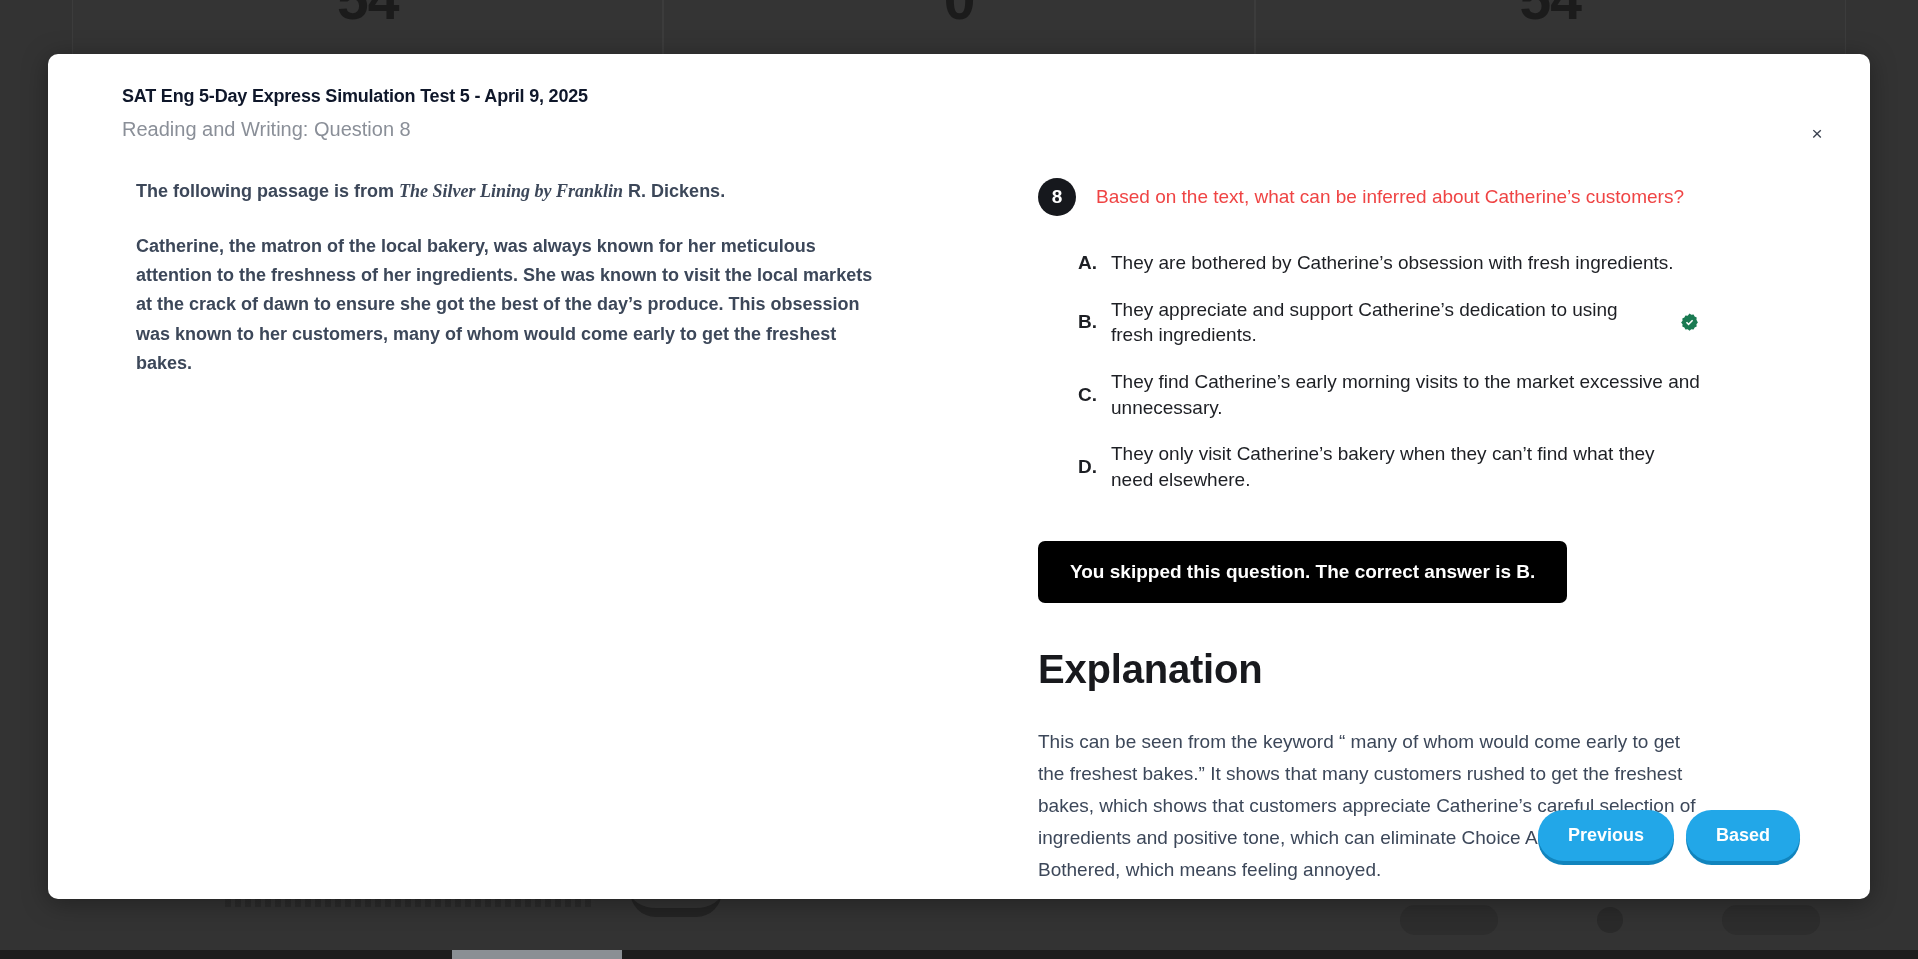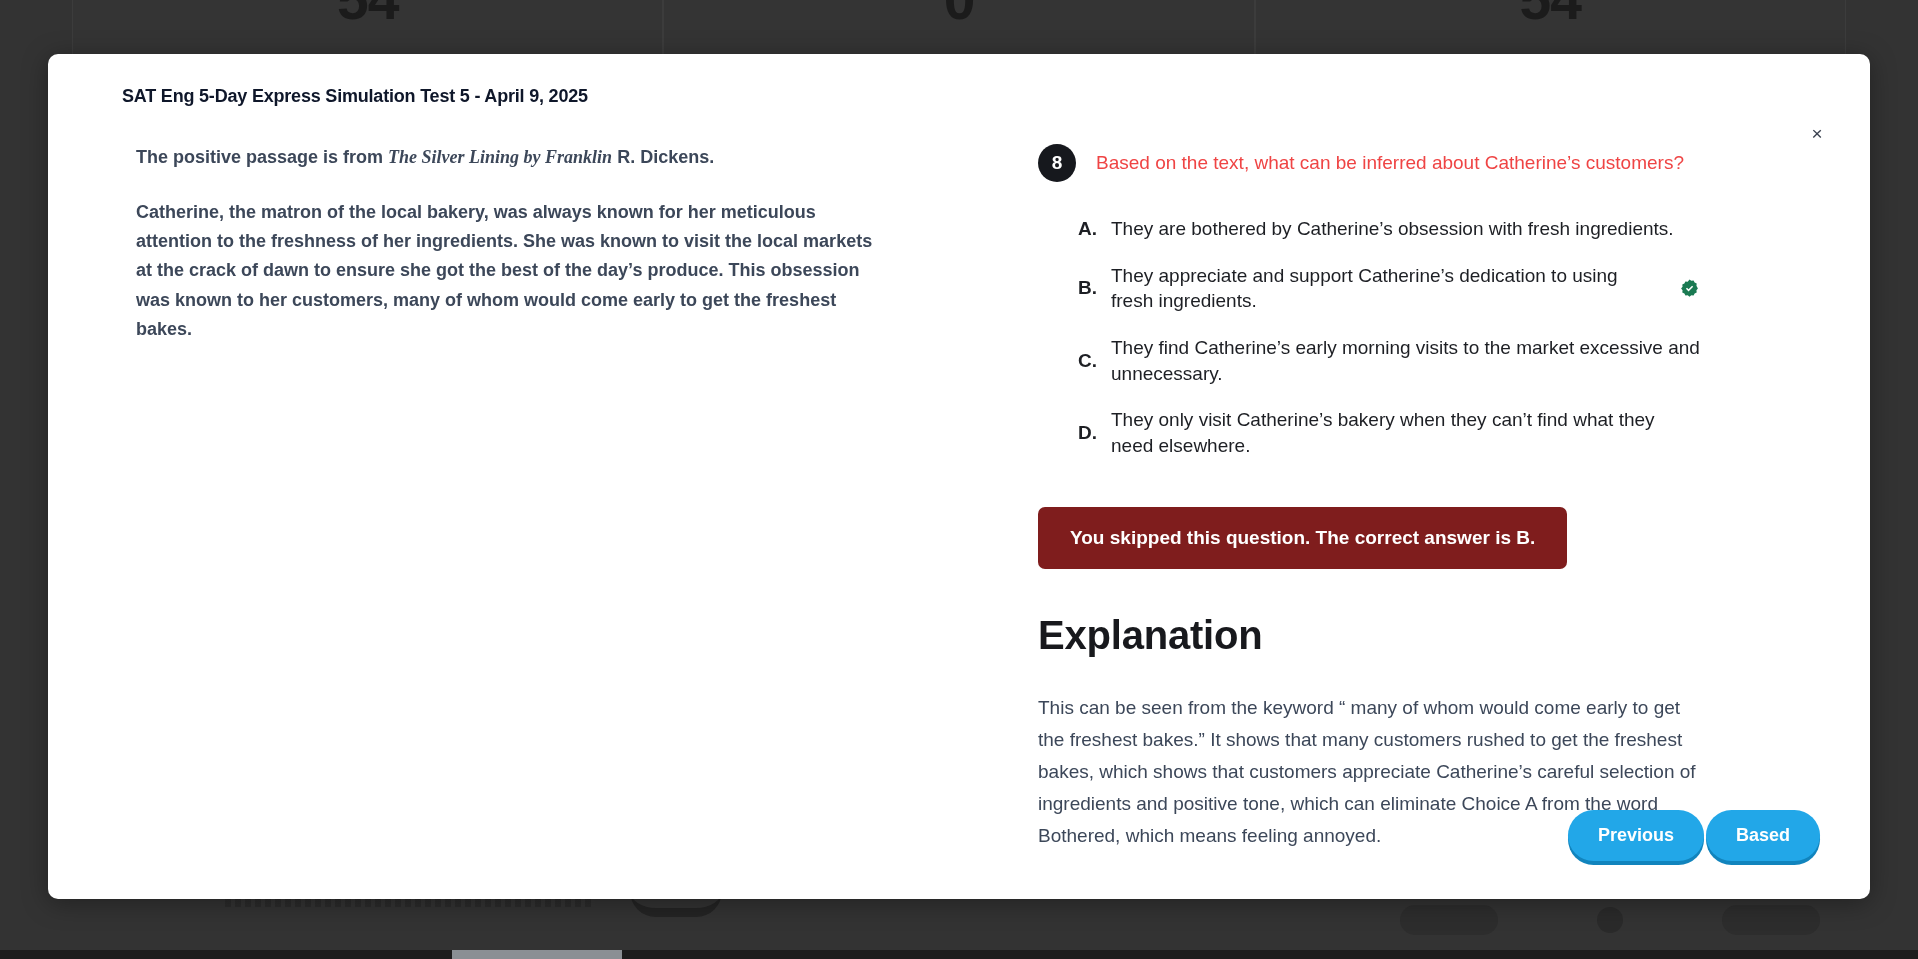--- a/index.html
+++ b/index.html
@@ -241,21 +241,21 @@
   .choice-text { font-weight: 400; }
 
   .correct-icon {
     display: inline-flex;
     margin-left: 8px;
     flex: 0 0 auto;
   }
 
   #result-banner {
     margin-top: 28px;
-    background: #7f1d1d;
+    background: #000000;
     color: #ffffff;
     border-radius: 7px;
     font-size: 19px;
     font-weight: 700;
     padding: 20px 32px;
     display: inline-block;
   }
 
   #explanation-heading {
     margin-top: 44px;
@@ -269,24 +269,24 @@
     margin-top: 34px;
     font-size: 19px;
     line-height: 1.68;
     color: #3c4759;
     max-width: 700px;
   }
 
   
   #modal-footer {
     position: absolute;
-    right: 50px;
+    right: 70px;
     bottom: 38px;
     display: flex;
-    gap: 2px;
+    gap: 12px;
     align-items: center;
   }
 
   .nav-button {
     border: none;
     background: #22a7e8;
     color: #ffffff;
     font-size: 18px;
     font-weight: 700;
     border-radius: 26px;
@@ -326,26 +326,27 @@
     <div id="page-scrollbar-thumb"></div>
   </div>
 </div>
 
 <div id="modal">
 
   <button id="close-button">×</button>
 
   <div id="modal-header">
     <div id="modal-title">SAT Eng 5-Day Express Simulation Test 5 - April 9, 2025</div>
+    <div id="modal-subtitle">Reading and Writing: Question 8</div>
   </div>
 
   <div id="modal-body">
 
     <div id="passage-pane">
-      <p class="passage-para intro"><span>The positive passage is from </span><em>The Silver Lining by Franklin</em><span> R. Dickens.</span></p>
+      <p class="passage-para intro"><span>The following passage is from </span><em>The Silver Lining by Franklin</em><span> R. Dickens.</span></p>
       <p class="passage-para">Catherine, the matron of the local bakery, was always known for her meticulous attention to the freshness of her ingredients. She was known to visit the local markets at the crack of dawn to ensure she got the best of the day’s produce. This obsession was known to her customers, many of whom would come early to get the freshest bakes.</p>
     </div>
 
     <div id="question-pane">
 
       <div id="question-row">
         <div id="question-number">8</div>
         <div id="question-text">Based on the text, what can be inferred about Catherine’s customers?</div>
       </div>
 

